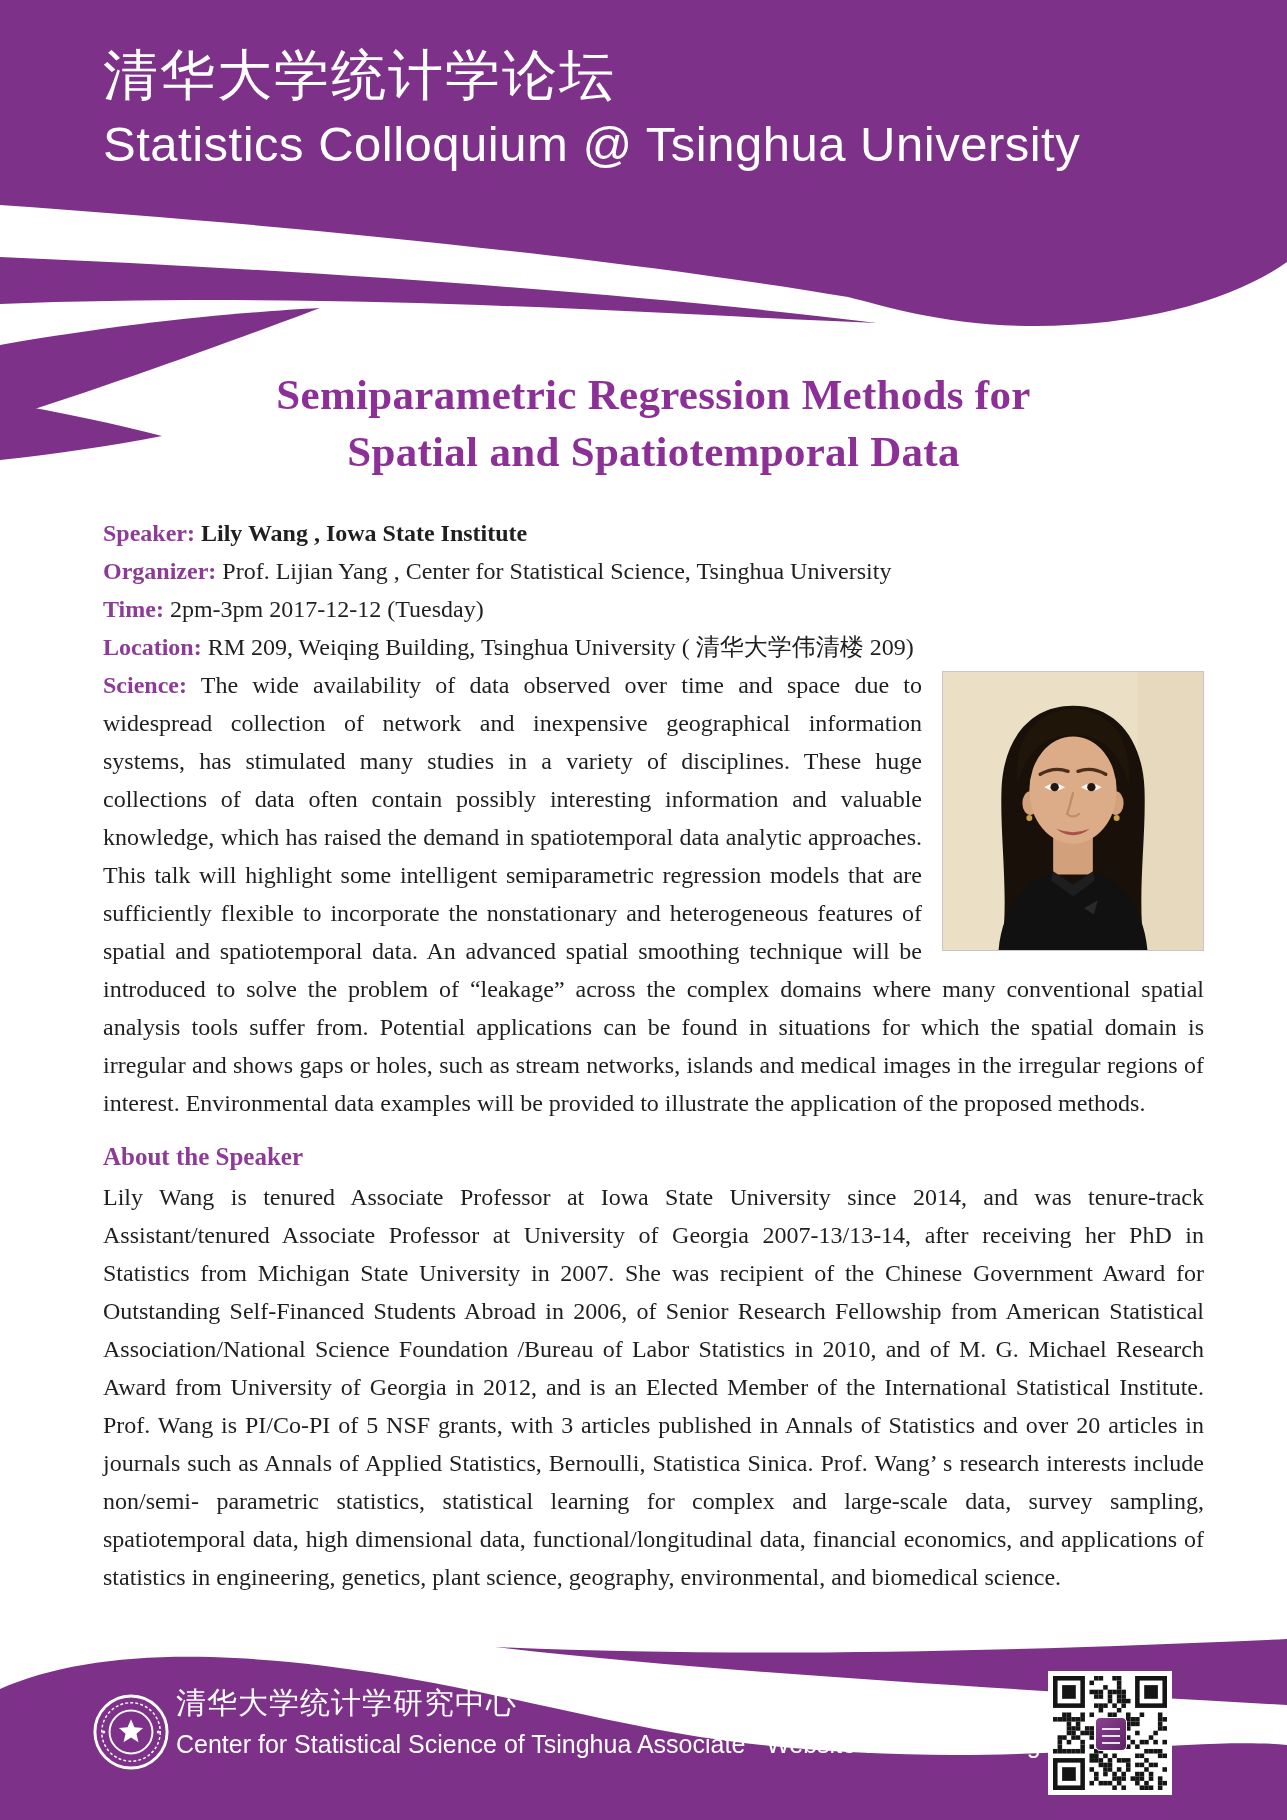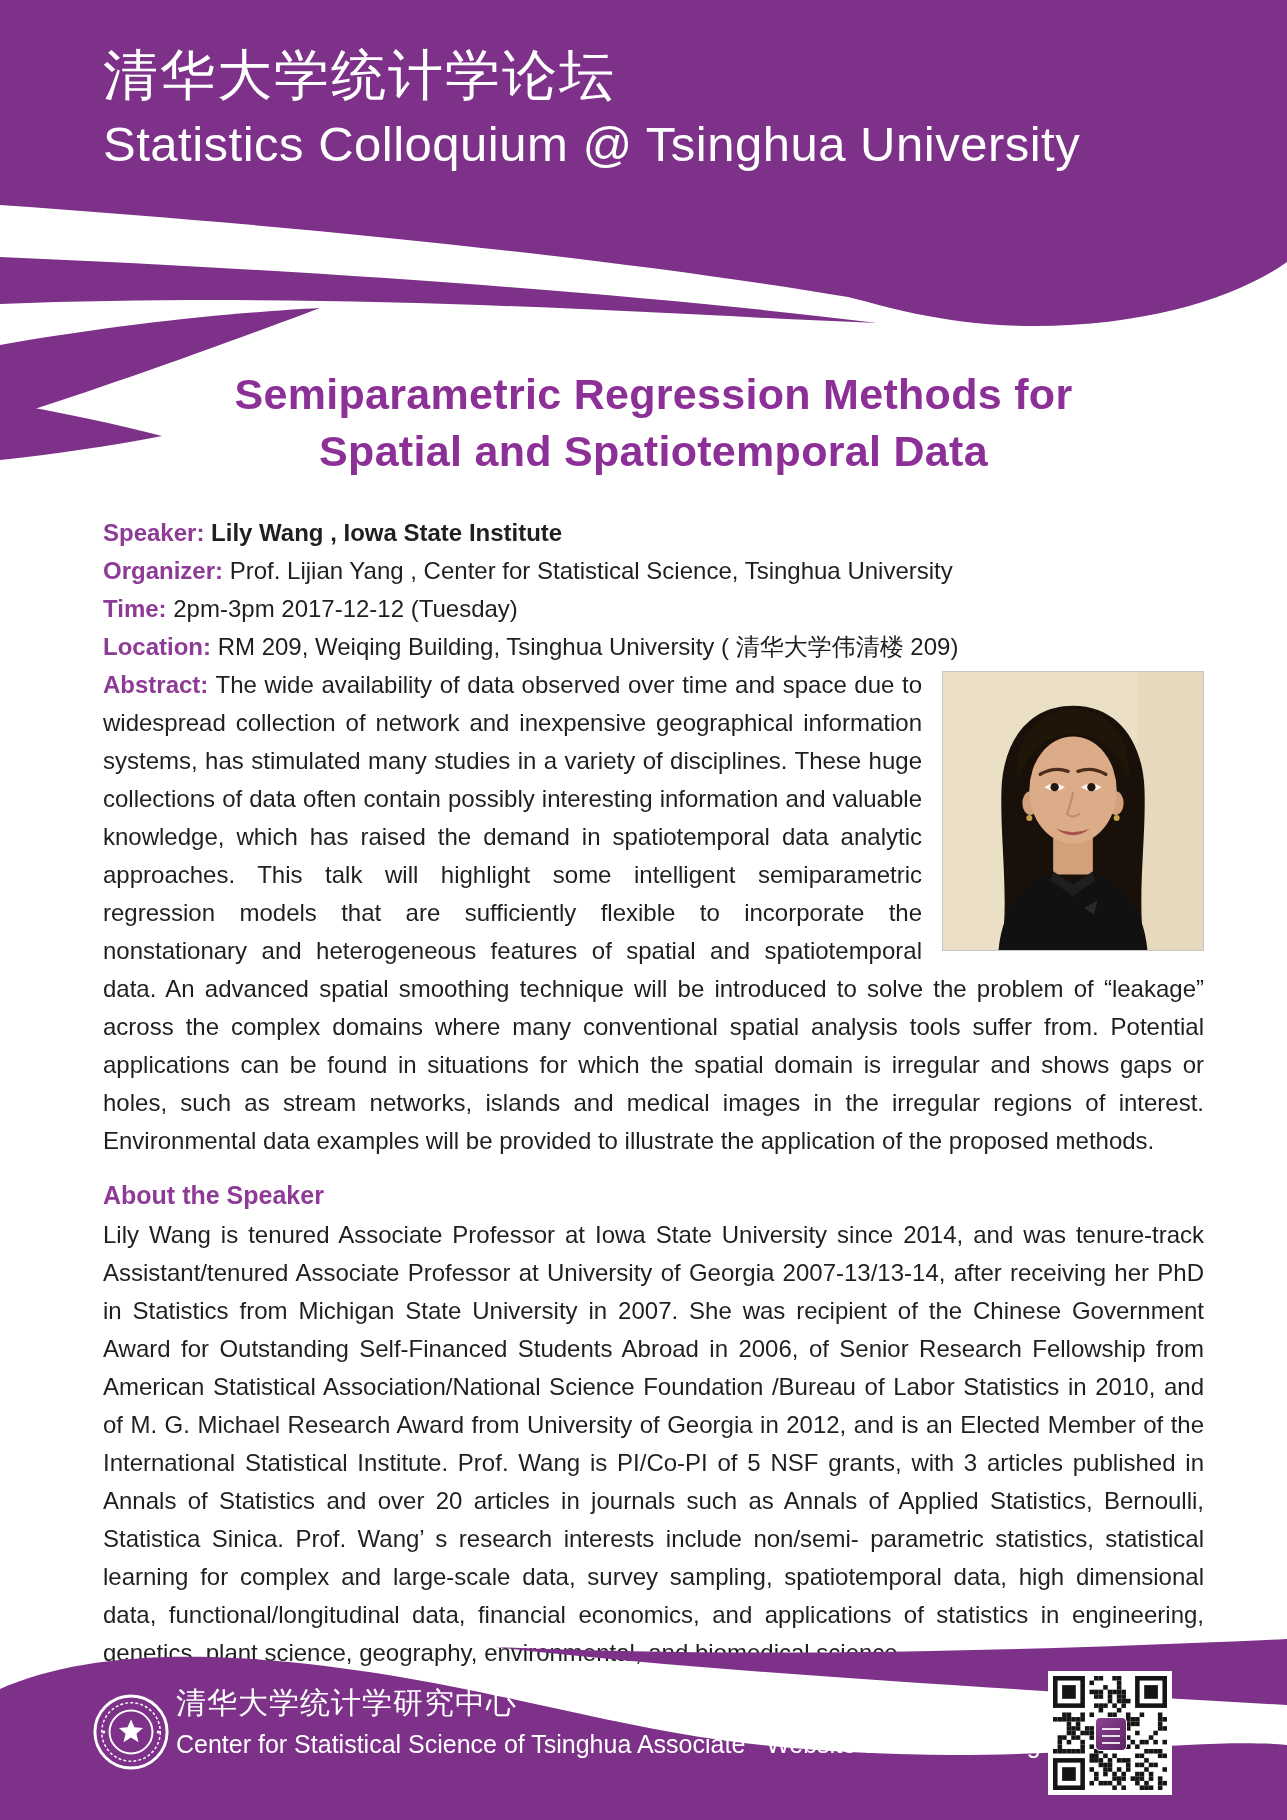--- a/index.html
+++ b/index.html
@@ -6,21 +6,21 @@
   body{font-family:"Liberation Sans","DejaVu Sans",sans-serif;color:var(--text,#1f1f1f);}
   .poster{position:relative;width:1287px;height:1820px;overflow:hidden;background:#fff;}
 
   
   .header-art{position:absolute;top:0;left:0;width:1287px;height:470px;pointer-events:none;}
   .header-titles{position:absolute;top:0;left:0;width:1287px;}
   .h-zh{position:absolute;top:44px;left:103px;font-size:55px;line-height:62px;color:#fff;font-weight:400;letter-spacing:2px;}
   .h-en{position:absolute;top:116px;left:103px;font-size:49px;line-height:56px;color:#fff;font-weight:300;letter-spacing:0.5px;}
 
   
-  .content{position:relative;padding:366px 83px 0 103px;}
+  .content{position:relative;padding:366px 83px 0 103px;font-family:Liberation Serif, serif;}
   .talk-title{margin:0;text-align:center;color:var(--title,#8c2f96);font-size:43px;line-height:57px;font-weight:700;letter-spacing:0.3px;}
   .info{margin-top:34px;}
   .line{font-size:24px;line-height:38px;margin:0;}
   .lbl{color:var(--label,#8e3a97);font-weight:700;}
   .val-bold{font-weight:700;}
   .abstract-p{font-size:24px;line-height:38px;margin:0;text-align:justify;}
   .photo-float{float:right;width:262px;height:280px;margin:5px 0 10px 20px;border:1px solid #c6c6c6;box-sizing:border-box;background:#ebdfc6;}
   .photo-float svg{display:block;width:100%;height:100%;}
   .about{margin-top:16px;}
   .about h3{margin:0 0 2px 0;font-size:25px;line-height:38px;color:var(--label,#8e3a97);font-weight:700;}
@@ -123,21 +123,21 @@
             <path d="M131,122 q-4,16 -6,21 q6,5 12,0" stroke="#bf8d66" stroke-width="2.2" fill="none" stroke-linecap="round"></path>
 
             <path d="M114,158 q17,7 34,0 q-17,13 -34,0 z" fill="#a8504a"></path>
 
             <path d="M56,280 C60,234 86,209 111,201 L131,214 L151,201 C176,209 202,234 206,280 Z" fill="#111111"></path>
 
             <path d="M111,201 L131,214 L151,201 L153,210 L131,226 L109,210 Z" fill="#1e1e1e"></path>
             <path d="M142,238 l14,-8 l-4,14 z" fill="#2a2a2a"></path>
           </svg>
         </span>
-        <span class="lbl">Abstract:</span>
+        <span class="lbl">Science:</span>
         <span>The wide availability of data observed over time and space due to widespread collection of network and inexpensive geographical information systems, has stimulated many studies in a variety of disciplines. These huge collections of data often contain possibly interesting information and valuable knowledge, which has raised the demand in spatiotemporal data analytic approaches. This talk will highlight some intelligent semiparametric regression models that are sufficiently flexible to incorporate the nonstationary and heterogeneous features of spatial and spatiotemporal data. An advanced spatial smoothing technique will be introduced to solve the problem of “leakage” across the complex domains where many conventional spatial analysis tools suffer from. Potential applications can be found in situations for which the spatial domain is irregular and shows gaps or holes, such as stream networks, islands and medical images in the irregular regions of interest. Environmental data examples will be provided to illustrate the application of the proposed methods.</span>
       </p>
 
       <div class="about">
         <h3>About the Speaker</h3>
         <p>Lily Wang is tenured Associate Professor at Iowa State University since 2014, and was tenure-track Assistant/tenured Associate Professor at University of Georgia 2007-13/13-14, after receiving her PhD in Statistics from Michigan State University in 2007. She was recipient of the Chinese Government Award for Outstanding Self-Financed Students Abroad in 2006, of Senior Research Fellowship from American Statistical Association/National Science Foundation /Bureau of Labor Statistics in 2010, and of M. G. Michael Research Award from University of Georgia in 2012, and is an Elected Member of the International Statistical Institute. Prof. Wang is PI/Co-PI of 5 NSF grants, with 3 articles published in Annals of Statistics and over 20 articles in journals such as Annals of Applied Statistics, Bernoulli, Statistica Sinica. Prof. Wang’ s research interests include non/semi- parametric statistics, statistical learning for complex and large-scale data, survey sampling, spatiotemporal data, high dimensional data, functional/longitudinal data, financial economics, and applications of statistics in engineering, genetics, plant science, geography, environmental, and biomedical science.</p>
       </div>
     </div>
   </div>
 

